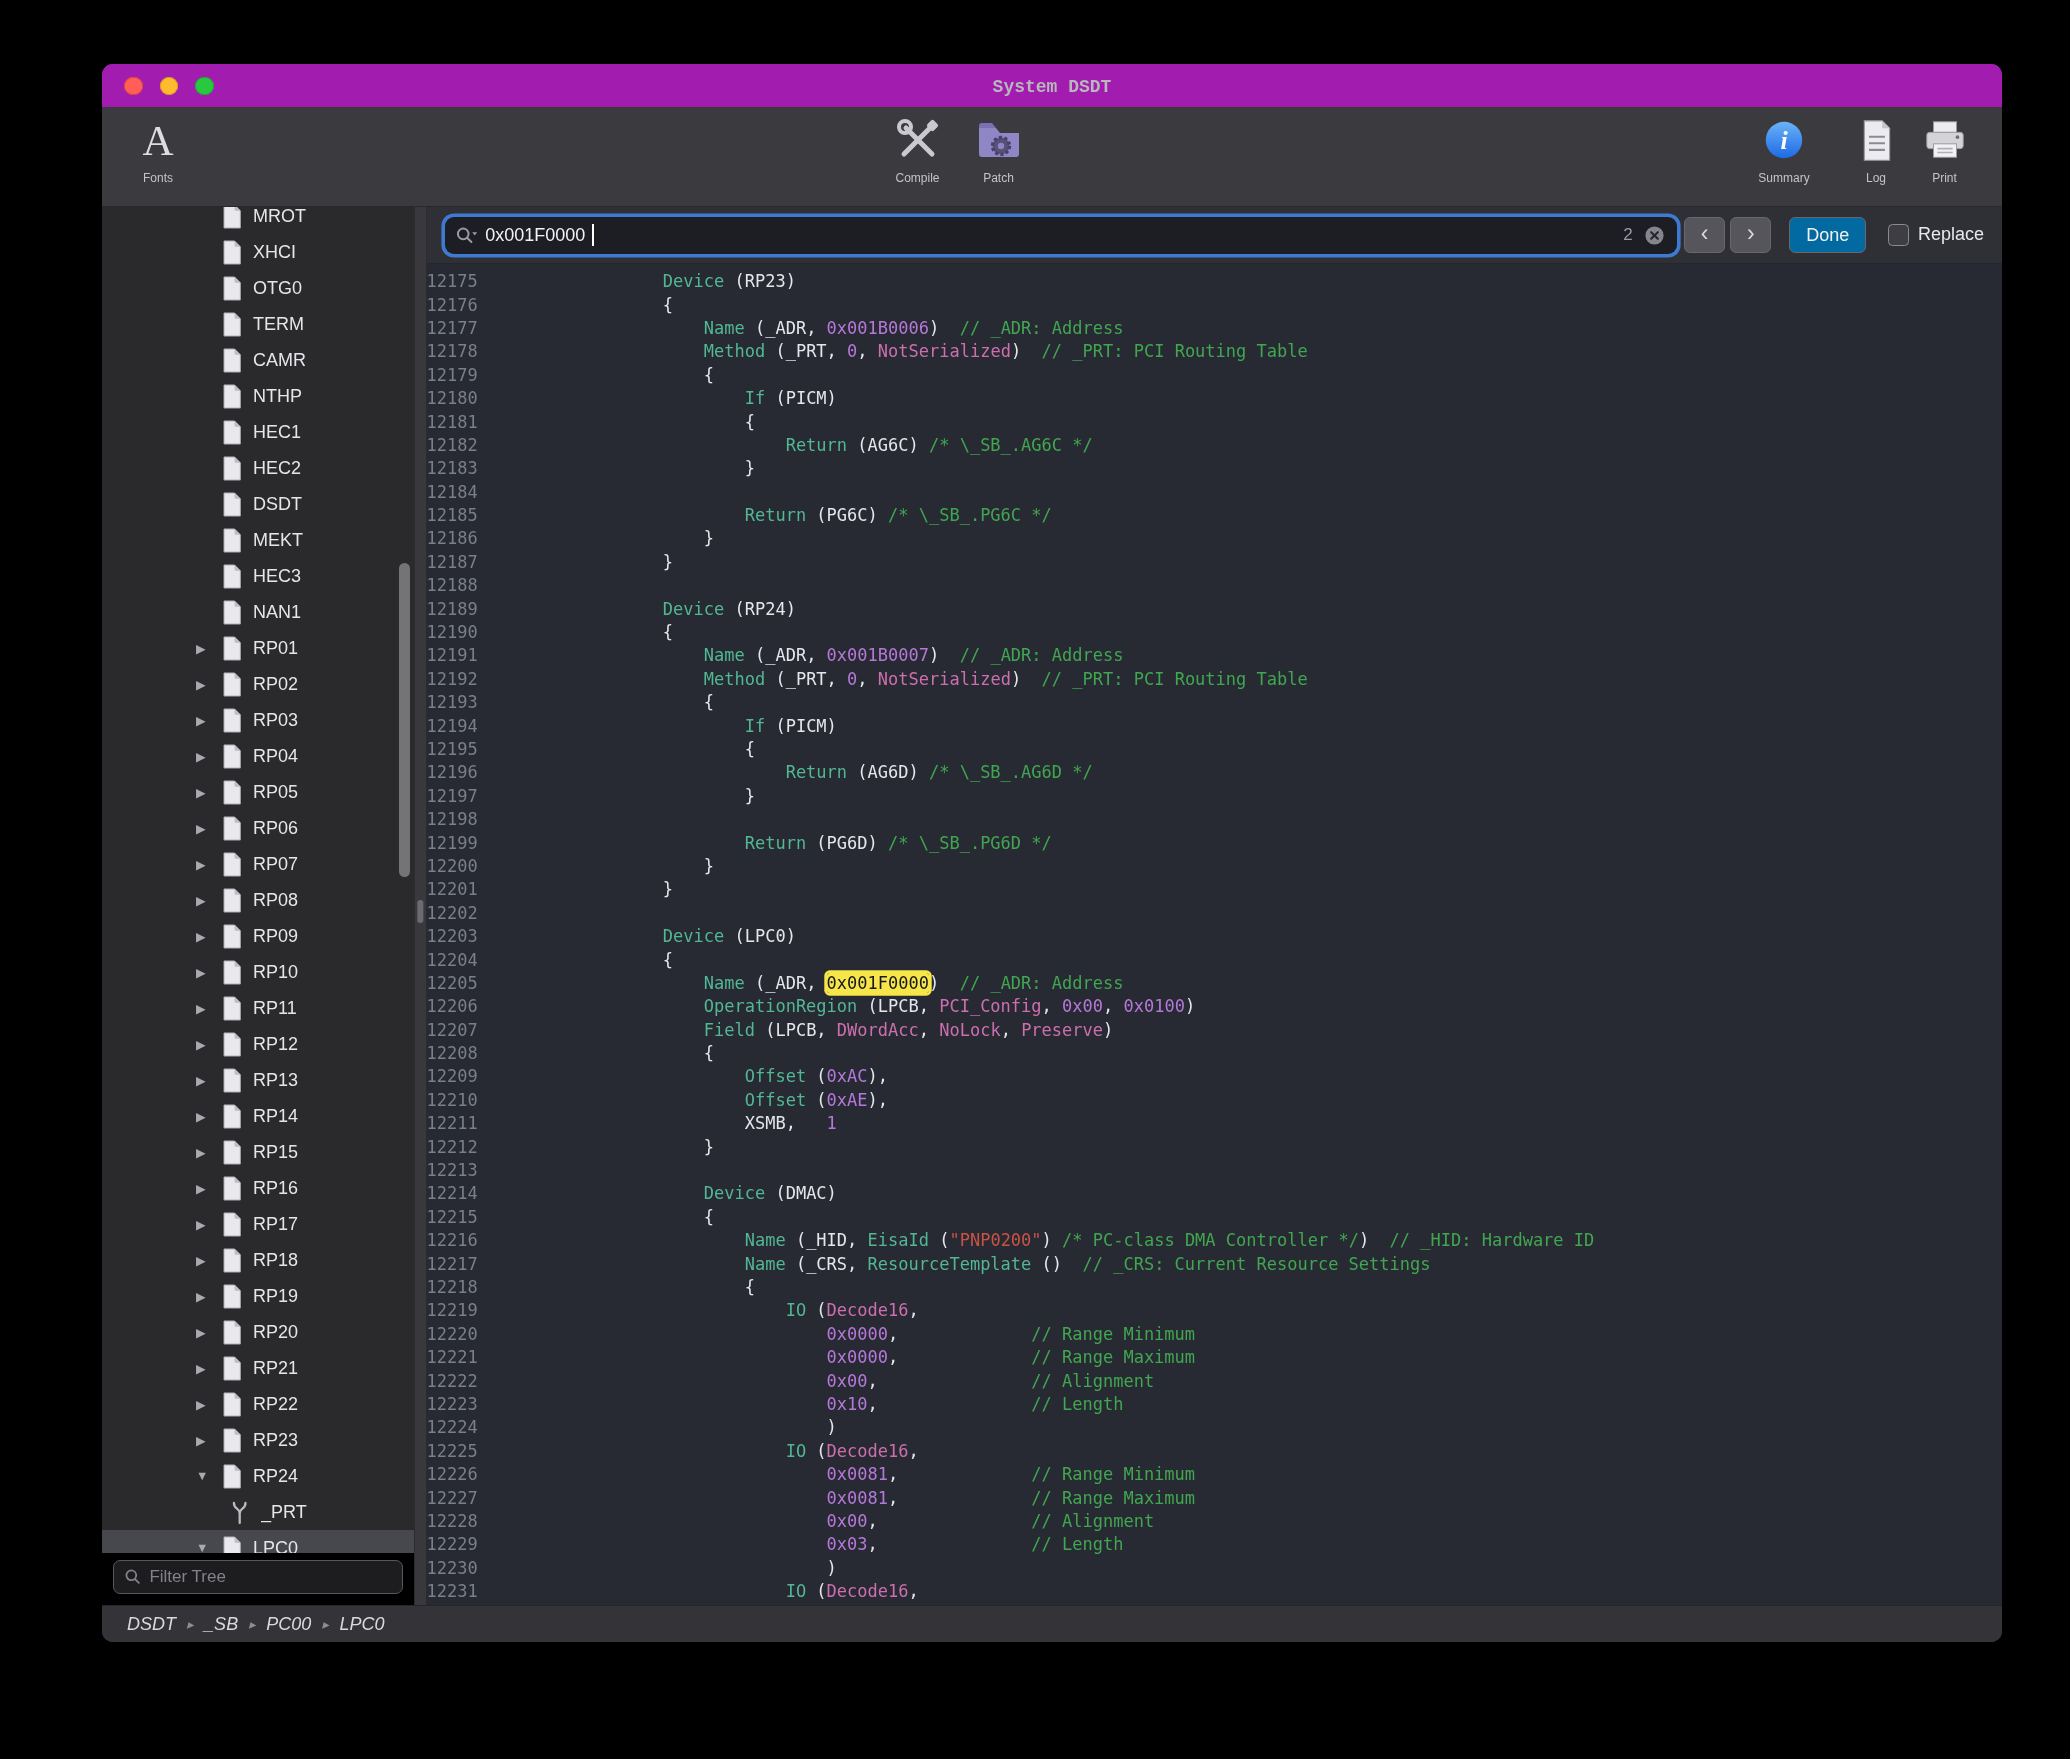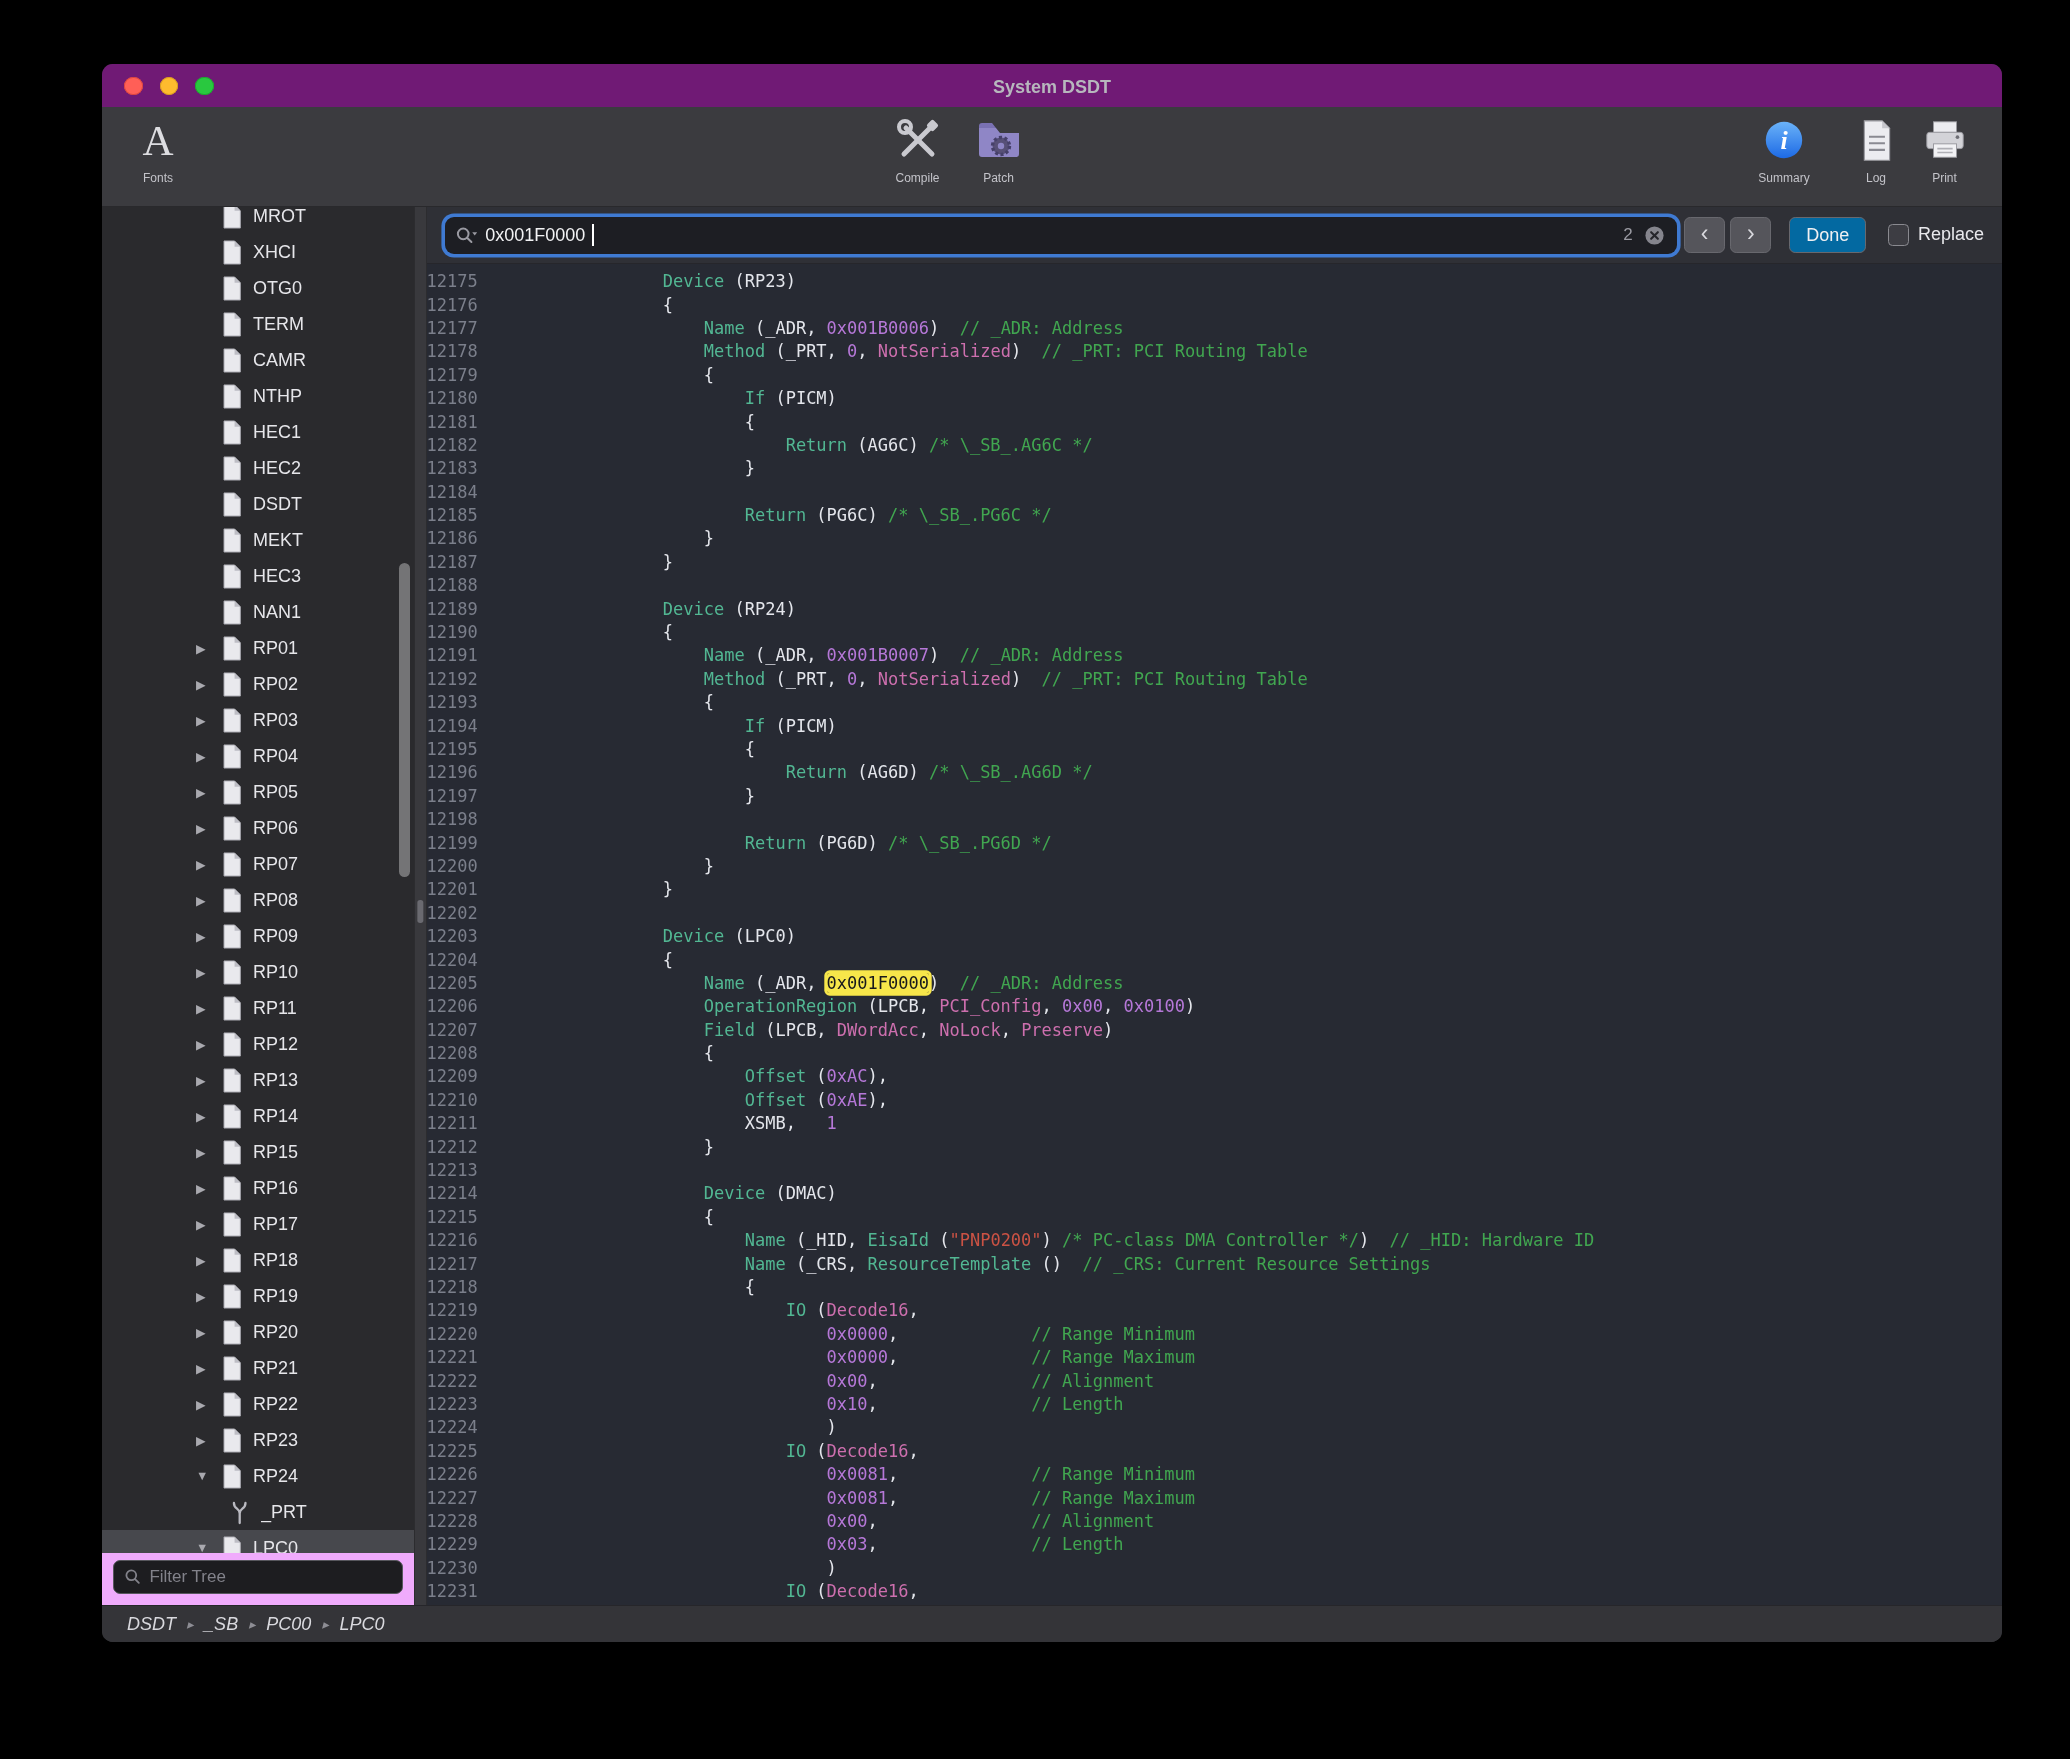--- a/index.html
+++ b/index.html
@@ -6,21 +6,21 @@
   html,body { width:2071px; height:1759px; background:#000; font-family:"Liberation Sans", sans-serif; overflow:hidden; }
 
   .window{
     position:absolute; left:102px; top:64px; width:1900px; height:1578px;
     background:#323236; border-radius:10.7px; overflow:hidden;
     box-shadow:0 30px 80px rgba(0,0,0,.65);
     display:flex; flex-direction:column;
   }
 
   
-  .titlebar{ height:43px; background:#701a75; position:relative; flex:0 0 auto; }
+  .titlebar{ height:43px; background:#a21caf; position:relative; flex:0 0 auto;font-family:Liberation Mono, monospace; }
   .traffic{ position:absolute; left:22px; top:12.5px; display:flex; gap:17px; }
   .tl{ width:18.7px; height:18.7px; border-radius:50%; display:inline-block; }
   .tl.red{ background:#ff5f57; box-shadow:inset 0 0 0 0.9px #d9453e;}
   .tl.yellow{ background:#febb2e; box-shadow:inset 0 0 0 0.9px #d6991f;}
   .tl.green{ background:#29c83f; box-shadow:inset 0 0 0 0.9px #1ca52f;}
   .wtitle{ position:absolute; left:0; right:0; top:0; height:43px; line-height:46px; text-align:center;
     color:#b7b7bd; font-size:18px; font-weight:700; }
 
   
   .toolbar{ height:100px; background:#3b3b3f; position:relative; flex:0 0 auto; border-bottom:0.9px solid #29292c; }
@@ -35,21 +35,21 @@
   
   .sidebar{ width:312px; flex:0 0 auto; background:#2a2a2d; position:relative; display:flex; flex-direction:column; overflow:hidden; }
   .tree{ flex:1 1 auto; overflow:hidden; margin-top:-9px; }
   .trow{ height:36px; display:flex; align-items:center; padding-left:94px; color:#e6e6ea; font-size:18px; font-weight:500; white-space:nowrap; }
   .trow.child{ padding-left:102px; }
   .trow.sel{ background:#47484d; }
   .disc{ width:25px; flex:0 0 auto; font-size:12.5px; color:#a9a9af; text-align:left; }
   .ticon-tree{ width:21.4px; height:25px; margin-right:10.7px; flex:0 0 auto; }
   .tl2{ overflow:hidden; }
   .sb-scroll{ position:absolute; right:3.6px; top:356px; width:11.6px; height:314px; border-radius:6.2px; background:rgba(255,255,255,.35); }
-  .filter-wrap{ flex:0 0 auto; height:52px; padding:7.1px 10.7px 10.7px 10.7px; background:#f0abfc; }
+  .filter-wrap{ flex:0 0 auto; height:52px; padding:7.1px 10.7px 10.7px 10.7px; background:#000000; }
   .filter{ height:34px; border:0.9px solid #57575d; background:#1d1d20; border-radius:7.1px; display:flex; align-items:center; padding:0 9px; gap:7.1px; }
   .filter .ph{ color:#82828a; font-size:17px; }
 
   
   .splitter{ width:12.5px; flex:0 0 auto; background:#39393d; position:relative; border-left:0.9px solid #2c2c2f; border-right:0.9px solid #2c2c2f; }
   .knob{ position:absolute; left:50%; top:693px; transform:translateX(-50%); width:5.3px; height:23px; border-radius:2.7px; background:#6a6a70; }
 
   
   .main{ flex:1 1 auto; display:flex; flex-direction:column; min-width:0; }
   .findbar{ flex:0 0 auto; height:57px; background:#2f3036; border-bottom:0.9px solid #26262b; display:flex; align-items:center; padding:0 18px; gap:7.1px; }

